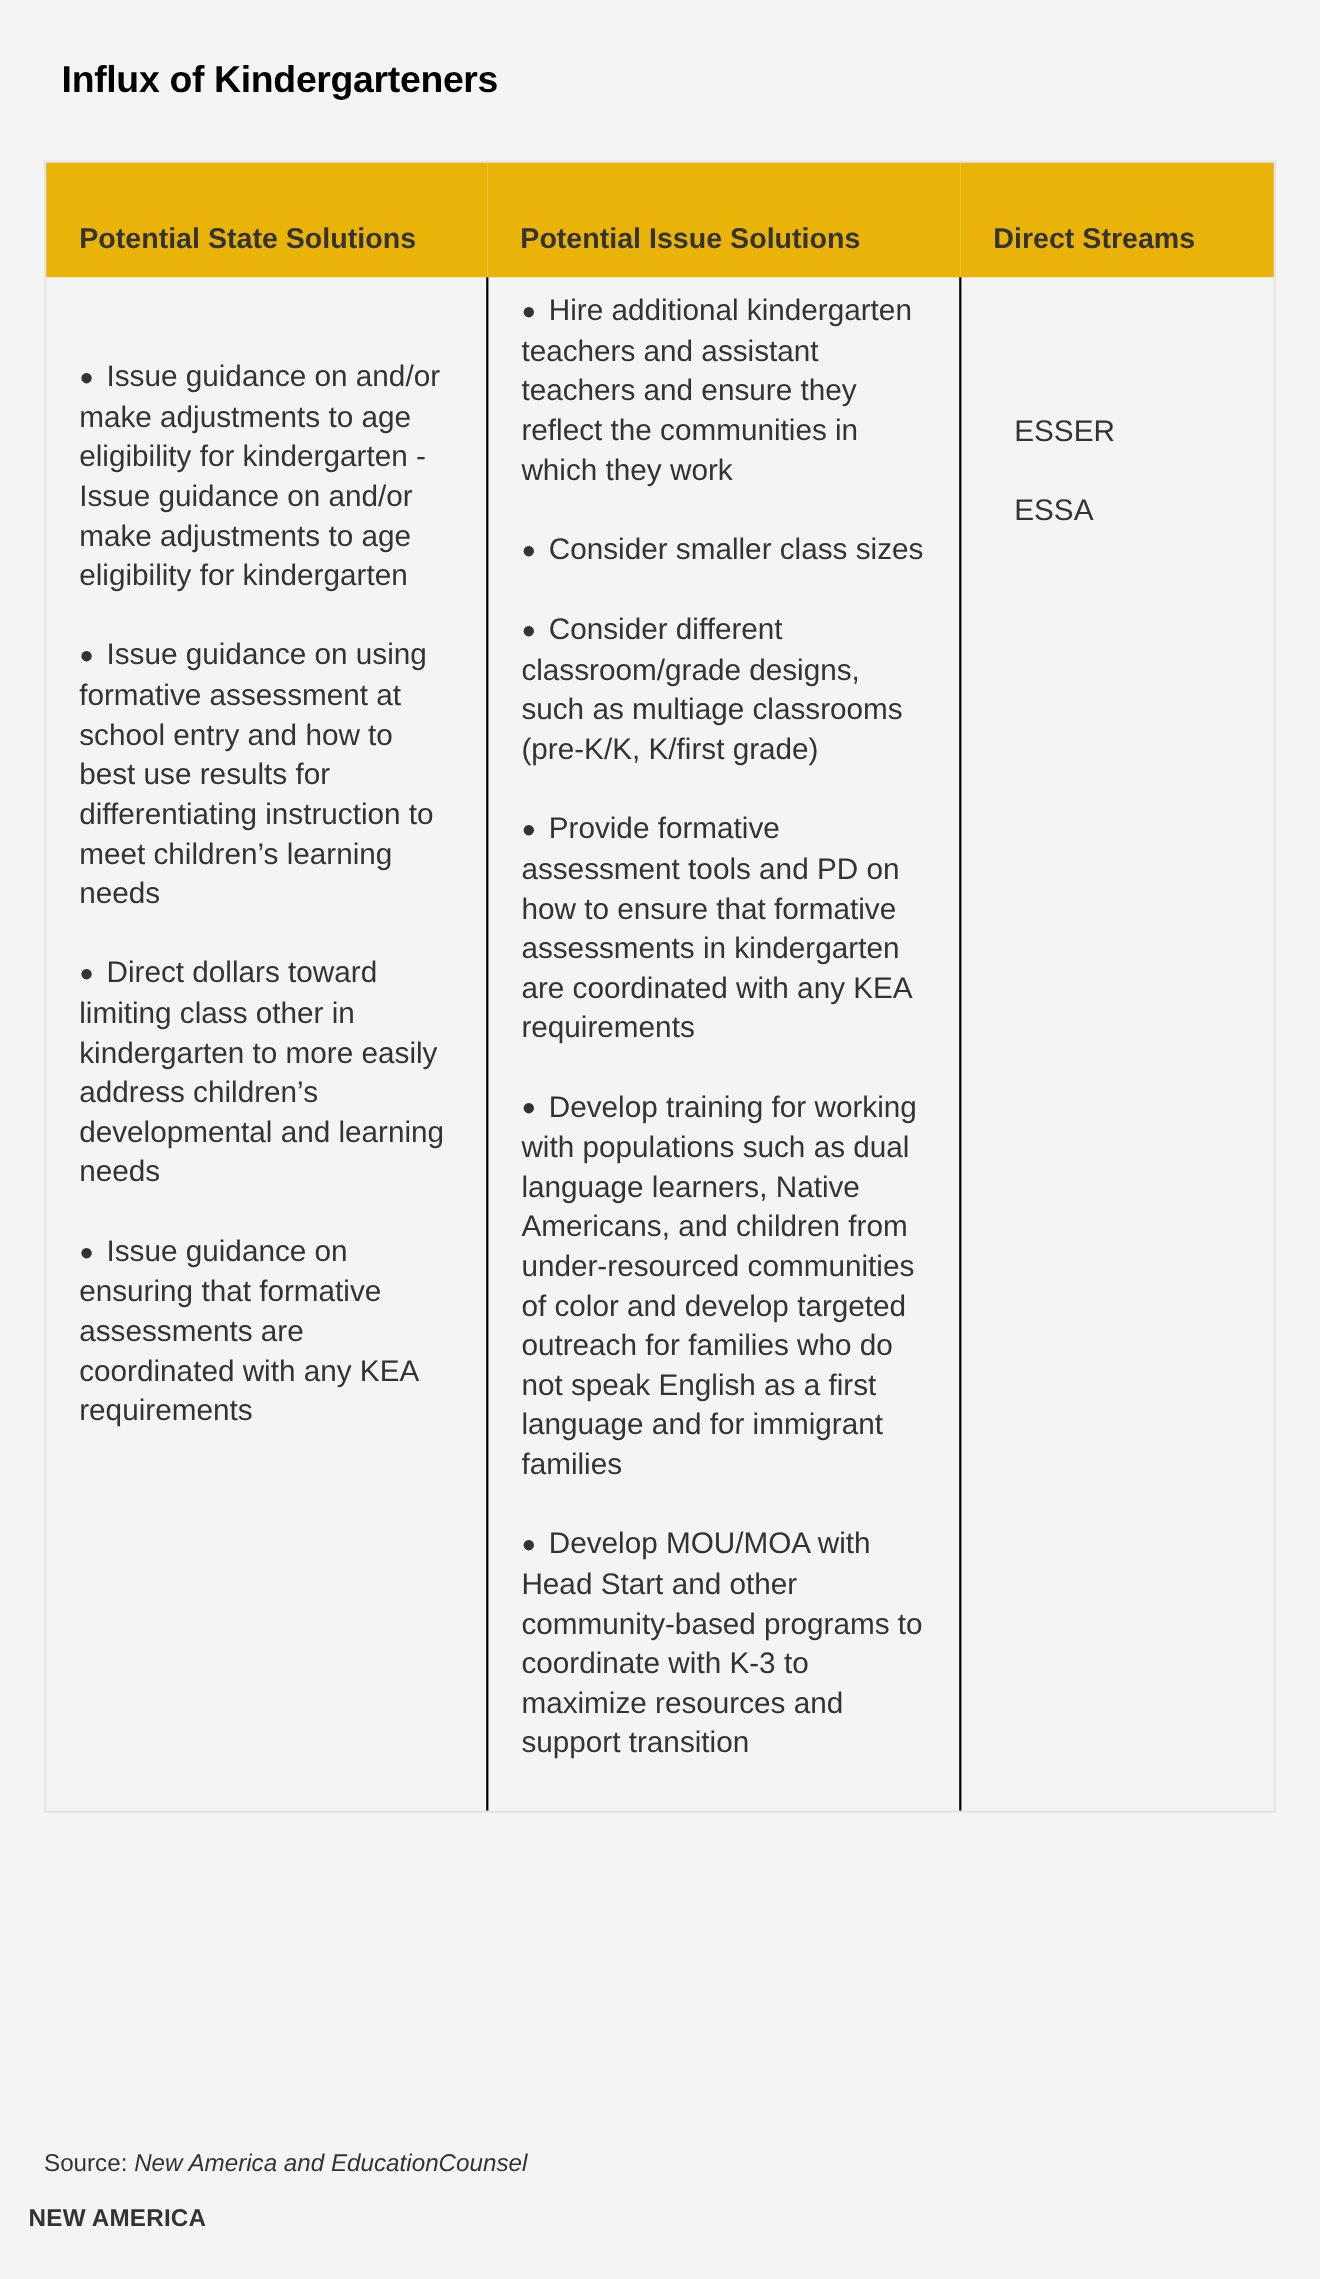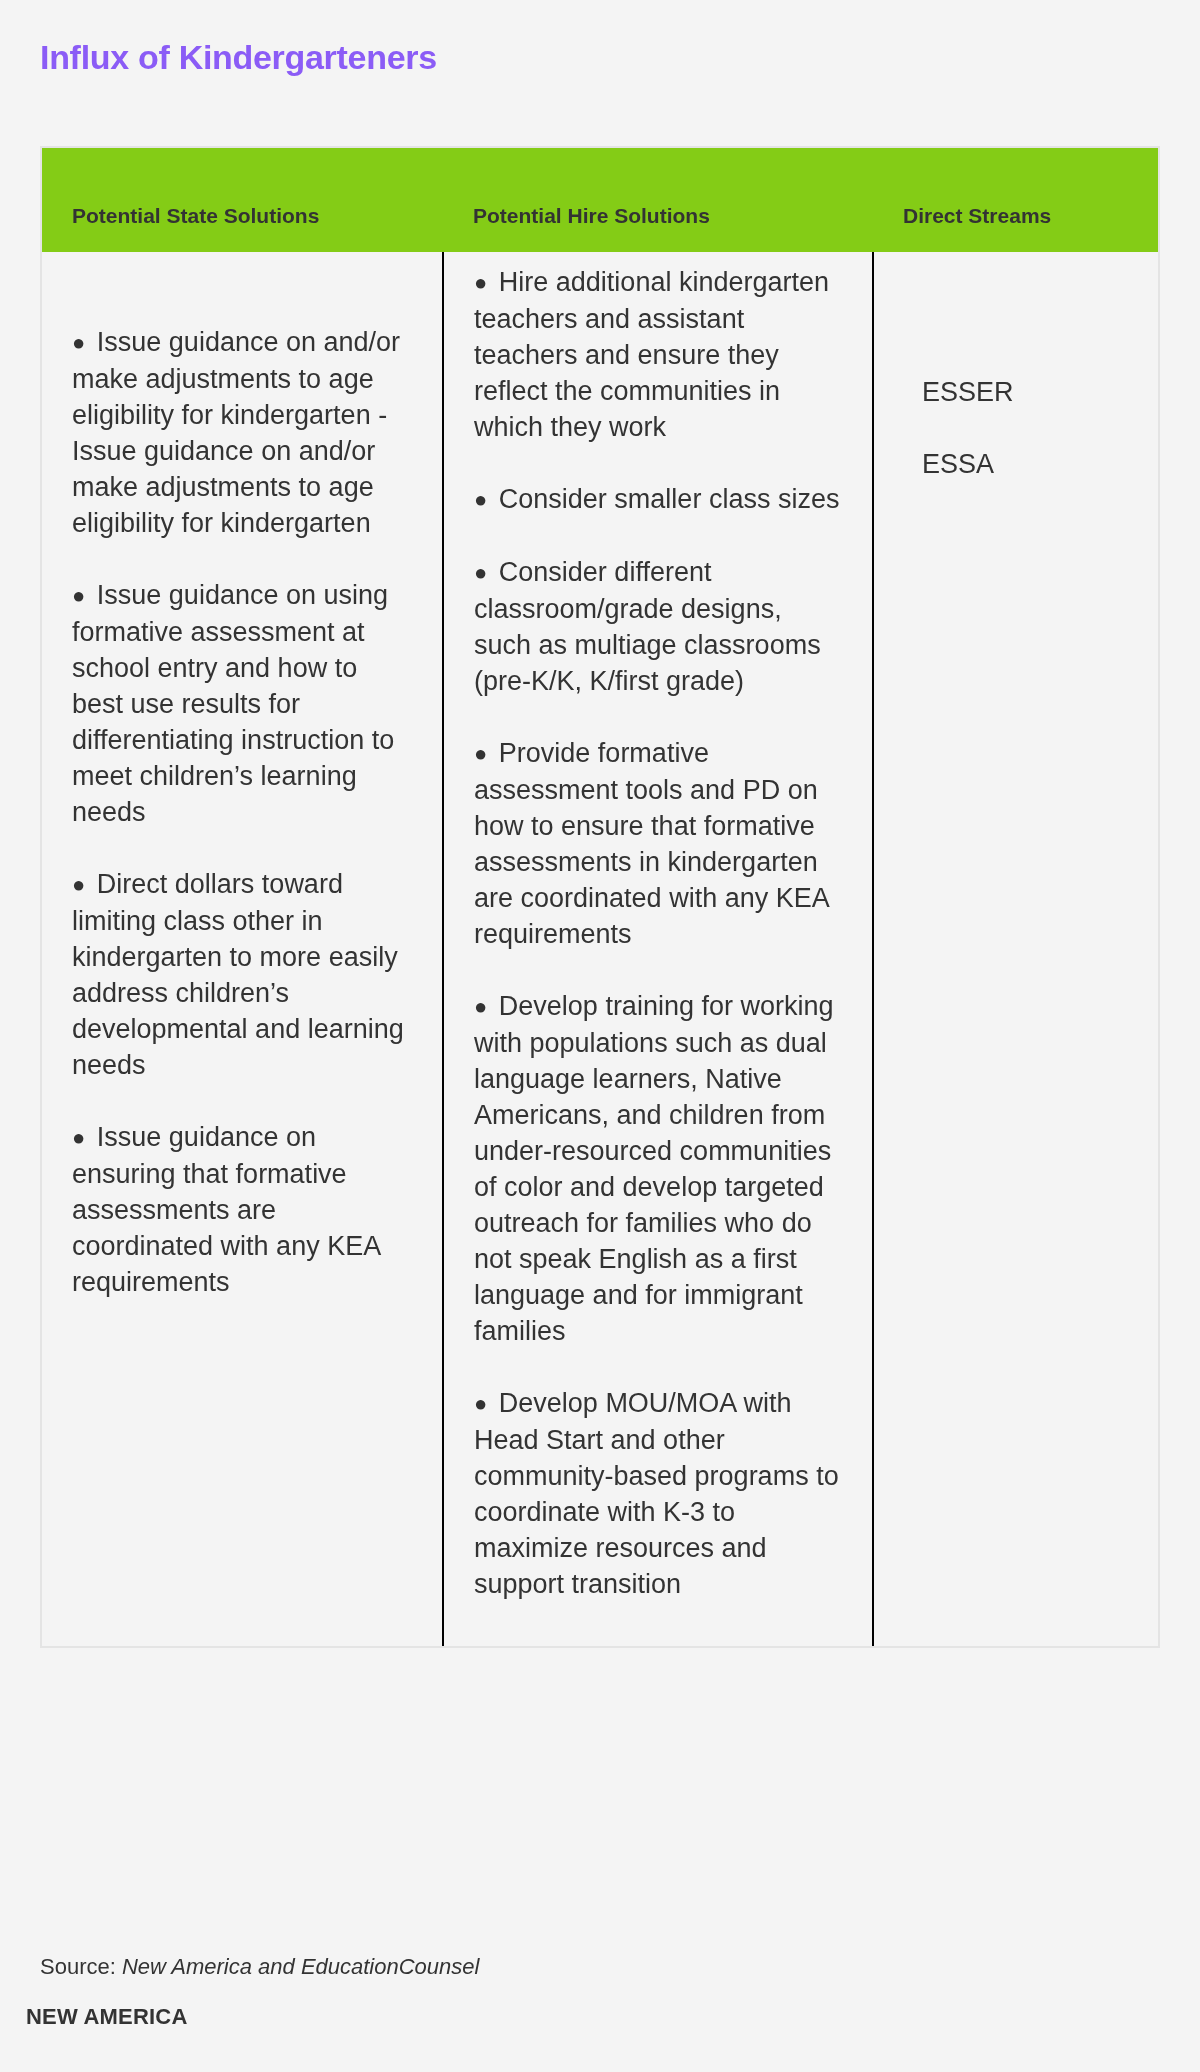--- a/index.html
+++ b/index.html
@@ -14,41 +14,41 @@
       font-family: "Liberation Sans", "DejaVu Sans", sans-serif;
       color: #333333;
       overflow: hidden;
     }
     .title {
       position: absolute;
       left: 40px;
       top: 38px;
       font-size: 34px;
       font-weight: bold;
-      color: #8b5cf6;
-      margin: 0;
+      color: #000000;
+      margin: 16px;
       letter-spacing: -0.3px;
     }
     .table-wrap {
       position: absolute;
       left: 40px;
       top: 146px;
       width: 1120px;
       border: 2px solid #e4e4e4;
       box-sizing: border-box;
     }
     table {
       width: 100%;
       border-collapse: collapse;
       table-layout: fixed;
     }
     thead th {
-      background: #84cc16;
+      background: #eab308;
       color: #333333;
-      font-size: 21px;
+      font-size: 26px;
       font-weight: bold;
       text-align: left;
       vertical-align: bottom;
       padding: 16px 30px 18px 30px;
       line-height: 36px;
       height: 70px;
     }
     col.c1 { width: 401px; }
     col.c2 { width: 430px; }
     col.c3 { width: 285px; }
@@ -103,21 +103,21 @@
 <div class="table-wrap">
   <table>
     <colgroup>
       <col class="c1">
         <col class="c2">
         <col class="c3">
     </colgroup>
     <thead>
       <tr>
         <th>Potential State Solutions</th>
-        <th>Potential Hire Solutions</th>
+        <th>Potential Issue Solutions</th>
         <th>Direct Streams</th>
       </tr>
     </thead>
     <tbody>
       <tr>
         <td class="col-state">
           <div class="bullet-item"><span class="bullet">●</span> <span>Issue guidance on and/or make adjustments to age eligibility for kindergarten - Issue guidance on and/or make adjustments to age eligibility for kindergarten</span></div>
           <div class="bullet-item"><span class="bullet">●</span> <span>Issue guidance on using formative assessment at school entry and how to best use results for differentiating instruction to meet children’s learning needs</span></div>
           <div class="bullet-item"><span class="bullet">●</span> <span>Direct dollars toward limiting class other in kindergarten to more easily address children’s developmental and learning needs</span></div>
           <div class="bullet-item"><span class="bullet">●</span> <span>Issue guidance on ensuring that formative assessments are coordinated with any KEA requirements</span></div>

